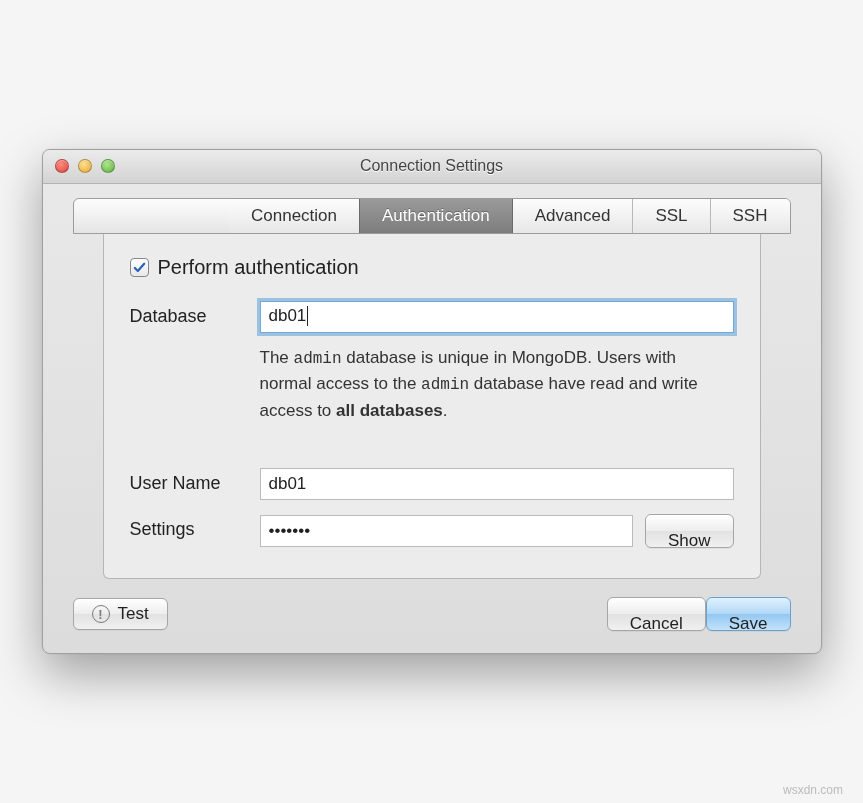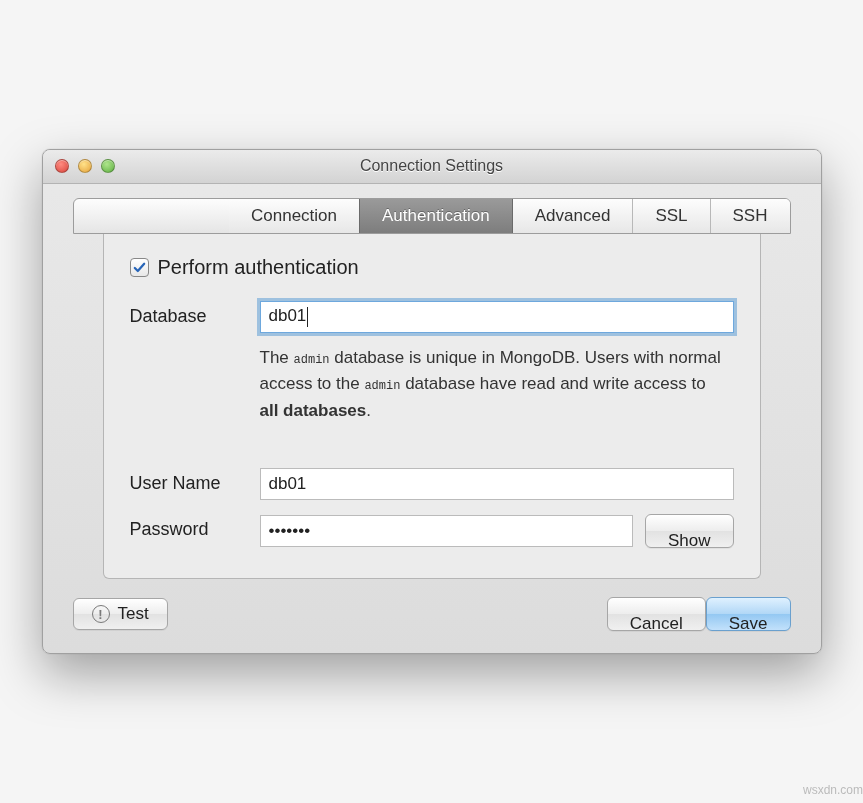--- a/index.html
+++ b/index.html
@@ -138,21 +138,21 @@
     .help-text {
       font-size: 17px;
       color: #333;
       line-height: 1.55;
       margin-top: 12px;
       margin-bottom: 30px;
       padding-right: 10px;
     }
     .help-text code {
       font-family: "Menlo","Courier New",monospace;
-      font-size: 12px;
+      font-size: 16px;
     }
     .help-text b { font-weight: 600; }
     .pw-row { display: flex; gap: 12px; align-items: center; }
     .pw-row .text-input { flex: 1; }
     .mac-button {
       height: 32px;
       padding: 16px 22px;
       border: 1px solid #a6a6a6;
       border-radius: 6px;
       background: linear-gradient(#ffffff, #ededed 50%, #e2e2e2 51%, #f0f0f0);
@@ -183,21 +183,21 @@
     }
     .cursor {
       display: inline-block;
       width: 1px; height: 20px;
       background: #222;
       vertical-align: middle;
       margin-left: 1px;
     }
     .attribution {
       position: fixed;
-      bottom: 6px; right: 0;
+      bottom: 6px; right: 20px;
       font-size: 12px; color: #bbb; text-align: right;
     }
   </style>
 </head>
 <body>
 
 <div class="window">
 
   <div class="titlebar">
     <div class="traffic-lights">
@@ -241,21 +241,21 @@
       </div>
 
       <div class="form-row">
         <div class="form-label">User Name</div>
         <div class="form-field">
           <input class="text-input" value="db01" style="">
         </div>
       </div>
 
       <div class="form-row" style="margin-bottom:0">
-        <div class="form-label">Password</div>
+        <div class="form-label">Settings</div>
         <div class="form-field pw-row">
           <input class="text-input" value="•••••••" style="">
           <button class="mac-button">Show</button>
         </div>
       </div>
 
     </div>
   </div>
 
   <div class="footer">

